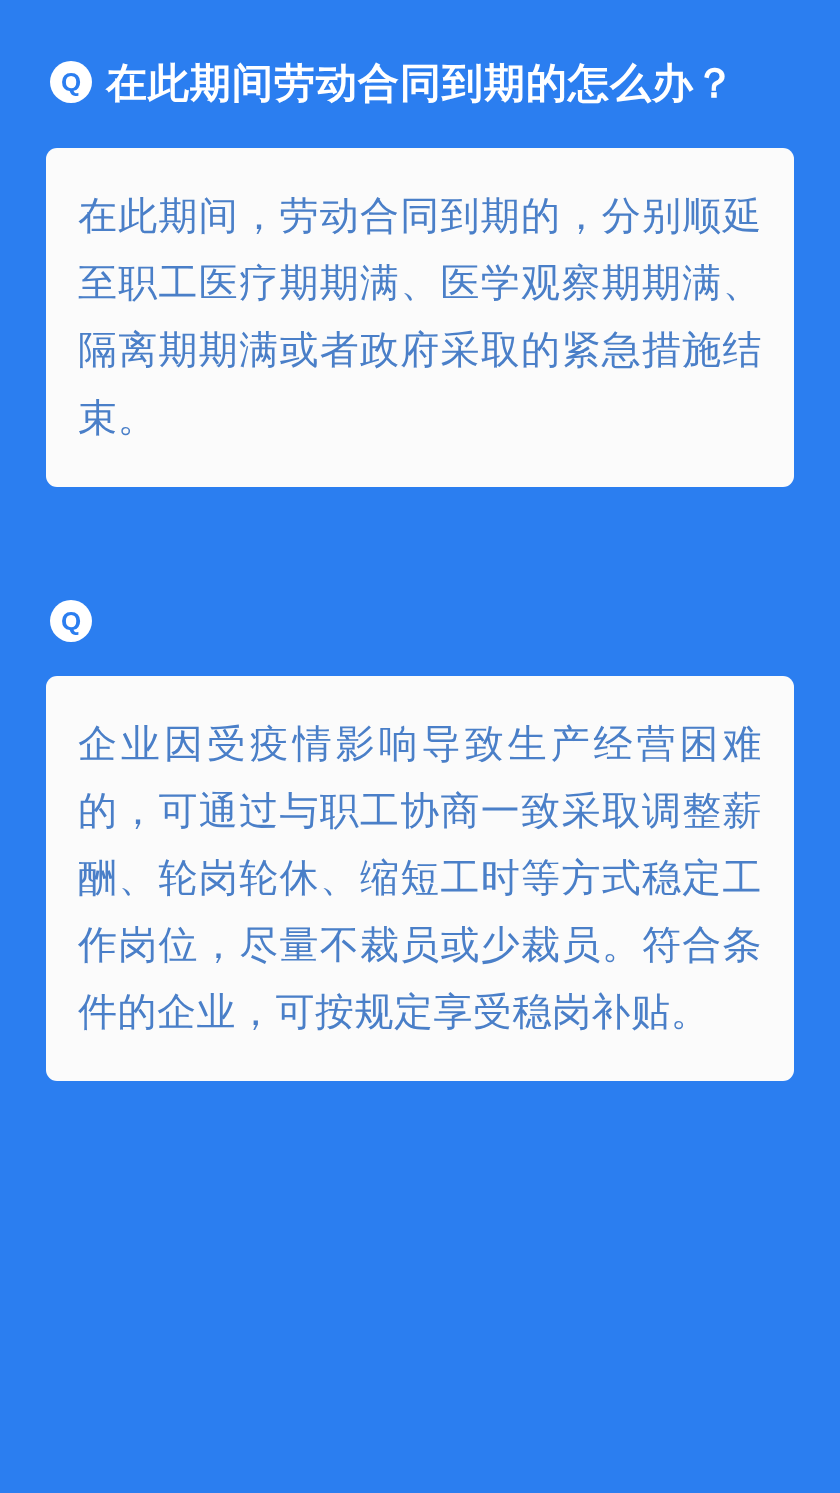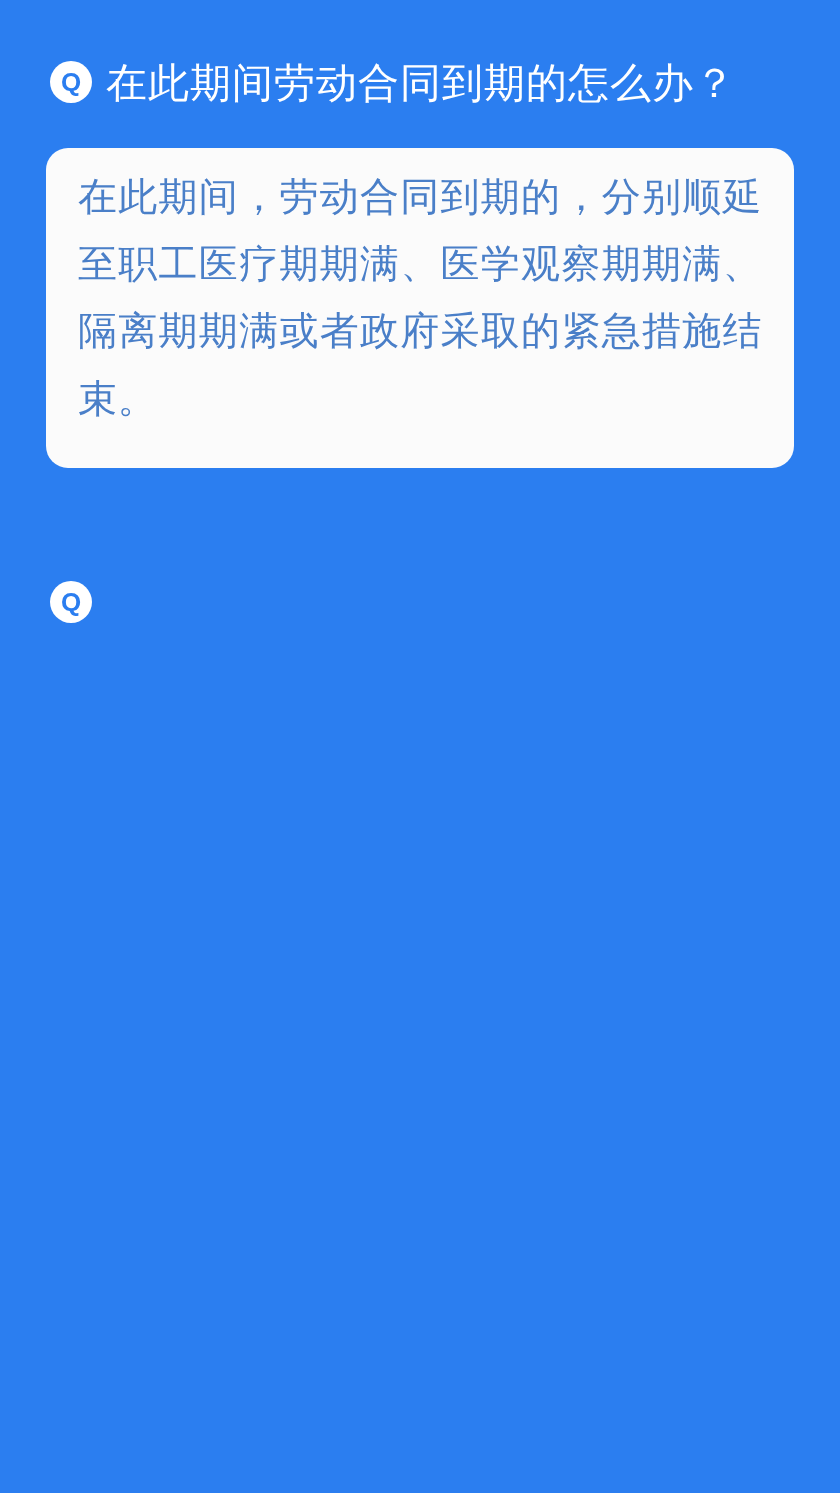--- a/index.html
+++ b/index.html
@@ -44,31 +44,31 @@
     font-weight: bold;
     line-height: 42px;
     text-align: center;
     margin-top: 9px;
     margin-right: 14px;
     font-family: "Liberation Sans", "DejaVu Sans", sans-serif;
   }
   .q-text {
     color: #ffffff;
     font-size: 41px;
-    font-weight: normal;
+    font-weight: bold;
     line-height: 1.52;
     letter-spacing: 1px;
     max-width: 660px;
   }
 
   .answer-card {
     margin-top: 34px;
     background: #fbfbfb;
-    border-radius: 22px;
-    padding: 15px 32px 36px 32px;
+    border-radius: 11px;
+    padding: 34px 32px 36px 32px;
     box-sizing: border-box;
   }
   .answer-text {
     color: #4a7fc8;
     font-size: 39px;
     line-height: 1.72;
     letter-spacing: 0.5px;
     text-align: justify;
     text-justify: inter-ideograph;
   }
@@ -85,15 +85,18 @@
     </div>
     <div class="answer-card">
       <div class="answer-text">在此期间，劳动合同到期的，分别顺延至职工医疗期期满、医学观察期期满、隔离期期满或者政府采取的紧急措施结束。</div>
     </div>
   </div>
 
   <div class="qa-block">
     <div class="question-row">
       <div class="q-badge">Q</div>
     </div>
+    <div class="answer-card">
+      <div class="answer-text">企业因受疫情影响导致生产经营困难的，可通过与职工协商一致采取调整薪酬、轮岗轮休、缩短工时等方式稳定工作岗位，尽量不裁员或少裁员。符合条件的企业，可按规定享受稳岗补贴。</div>
+    </div>
   </div>
 
 </div>
 
 </body></html>

